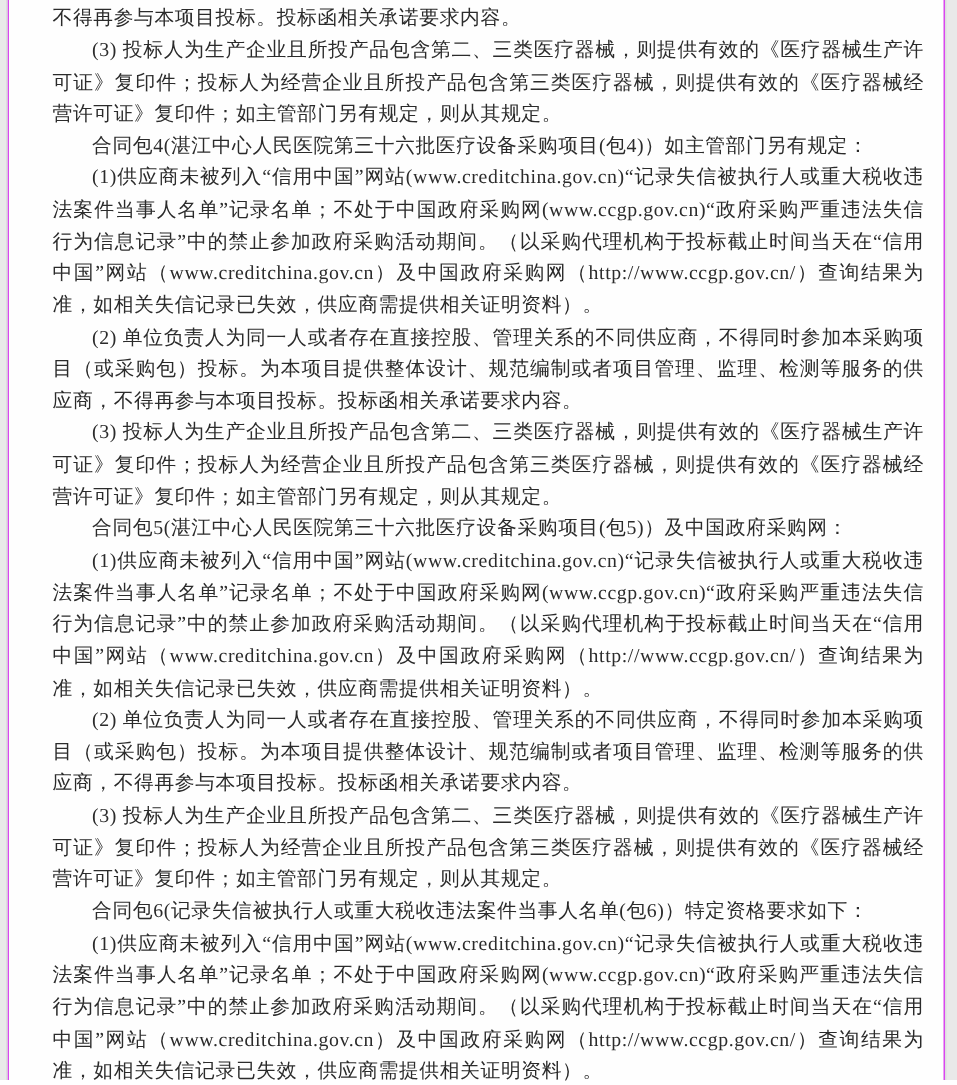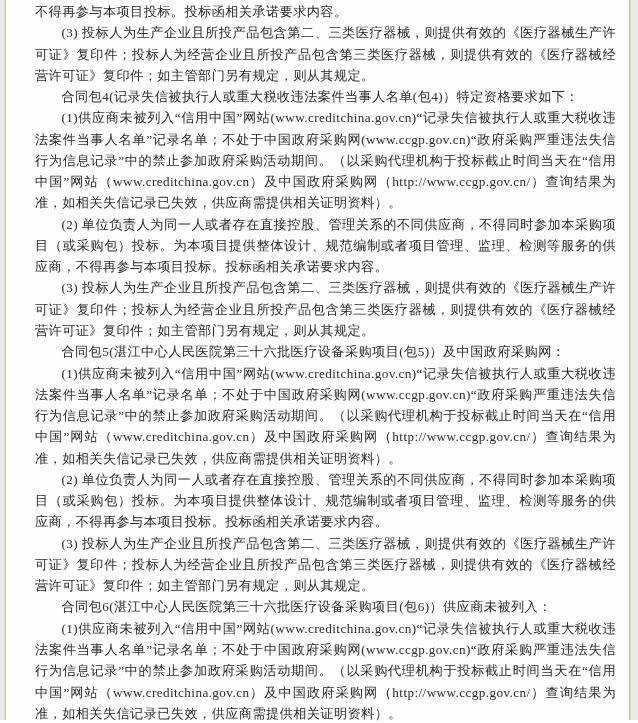--- a/index.html
+++ b/index.html
@@ -8,21 +8,21 @@
     padding: 0;
     width: 638px;
     height: 723px;
     overflow: hidden;
     background: #ffffff;
   }
   .viewport {
     position: relative;
     width: 638px;
     height: 720px;
-    background: #fca5a5;
+    background: #d946ef;
   }
   .edge-strip {
     position: absolute;
     top: 0;
     bottom: 0;
     background: #e9e9e9;
   }
   .edge-strip.left {
     left: 0;
     width: 5px;
@@ -62,25 +62,25 @@
 </head>
 <body>
 
 <div class="viewport">
   <div class="edge-strip left"></div>
   <div class="edge-strip right"></div>
   <div class="page">
     <div class="content">
       <p>不得再参与本项目投标。投标函相关承诺要求内容。</p>
       <p class="indent">(3) 投标人为生产企业且所投产品包含第二、三类医疗器械，则提供有效的《医疗器械生产许可证》复印件；投标人为经营企业且所投产品包含第三类医疗器械，则提供有效的《医疗器械经营许可证》复印件；如主管部门另有规定，则从其规定。</p>
-      <p class="indent">合同包4(记录失信被执行人或重大税收违法案件当事人名单(包4)）特定资格要求如下：</p>
+      <p class="indent">合同包4(湛江中心人民医院第三十六批医疗设备采购项目(包4)）如主管部门另有规定：</p>
       <p class="indent">(1)供应商未被列入“信用中国”网站(www.creditchina.gov.cn)“记录失信被执行人或重大税收违法案件当事人名单”记录名单；不处于中国政府采购网(www.ccgp.gov.cn)“政府采购严重违法失信行为信息记录”中的禁止参加政府采购活动期间。（以采购代理机构于投标截止时间当天在“信用中国”网站（www.creditchina.gov.cn）及中国政府采购网（http://www.ccgp.gov.cn/）查询结果为准，如相关失信记录已失效，供应商需提供相关证明资料）。</p>
       <p class="indent">(2) 单位负责人为同一人或者存在直接控股、管理关系的不同供应商，不得同时参加本采购项目（或采购包）投标。为本项目提供整体设计、规范编制或者项目管理、监理、检测等服务的供应商，不得再参与本项目投标。投标函相关承诺要求内容。</p>
       <p class="indent">(3) 投标人为生产企业且所投产品包含第二、三类医疗器械，则提供有效的《医疗器械生产许可证》复印件；投标人为经营企业且所投产品包含第三类医疗器械，则提供有效的《医疗器械经营许可证》复印件；如主管部门另有规定，则从其规定。</p>
       <p class="indent">合同包5(湛江中心人民医院第三十六批医疗设备采购项目(包5)）及中国政府采购网：</p>
       <p class="indent">(1)供应商未被列入“信用中国”网站(www.creditchina.gov.cn)“记录失信被执行人或重大税收违法案件当事人名单”记录名单；不处于中国政府采购网(www.ccgp.gov.cn)“政府采购严重违法失信行为信息记录”中的禁止参加政府采购活动期间。（以采购代理机构于投标截止时间当天在“信用中国”网站（www.creditchina.gov.cn）及中国政府采购网（http://www.ccgp.gov.cn/）查询结果为准，如相关失信记录已失效，供应商需提供相关证明资料）。</p>
       <p class="indent">(2) 单位负责人为同一人或者存在直接控股、管理关系的不同供应商，不得同时参加本采购项目（或采购包）投标。为本项目提供整体设计、规范编制或者项目管理、监理、检测等服务的供应商，不得再参与本项目投标。投标函相关承诺要求内容。</p>
       <p class="indent">(3) 投标人为生产企业且所投产品包含第二、三类医疗器械，则提供有效的《医疗器械生产许可证》复印件；投标人为经营企业且所投产品包含第三类医疗器械，则提供有效的《医疗器械经营许可证》复印件；如主管部门另有规定，则从其规定。</p>
-      <p class="indent">合同包6(湛江中心人民医院第三十六批医疗设备采购项目(包6)）供应商未被列入：</p>
+      <p class="indent">合同包6(记录失信被执行人或重大税收违法案件当事人名单(包6)）特定资格要求如下：</p>
       <p class="indent">(1)供应商未被列入“信用中国”网站(www.creditchina.gov.cn)“记录失信被执行人或重大税收违法案件当事人名单”记录名单；不处于中国政府采购网(www.ccgp.gov.cn)“政府采购严重违法失信行为信息记录”中的禁止参加政府采购活动期间。（以采购代理机构于投标截止时间当天在“信用中国”网站（www.creditchina.gov.cn）及中国政府采购网（http://www.ccgp.gov.cn/）查询结果为准，如相关失信记录已失效，供应商需提供相关证明资料）。</p>
     </div>
   </div>
 </div>
 
 </body></html>

